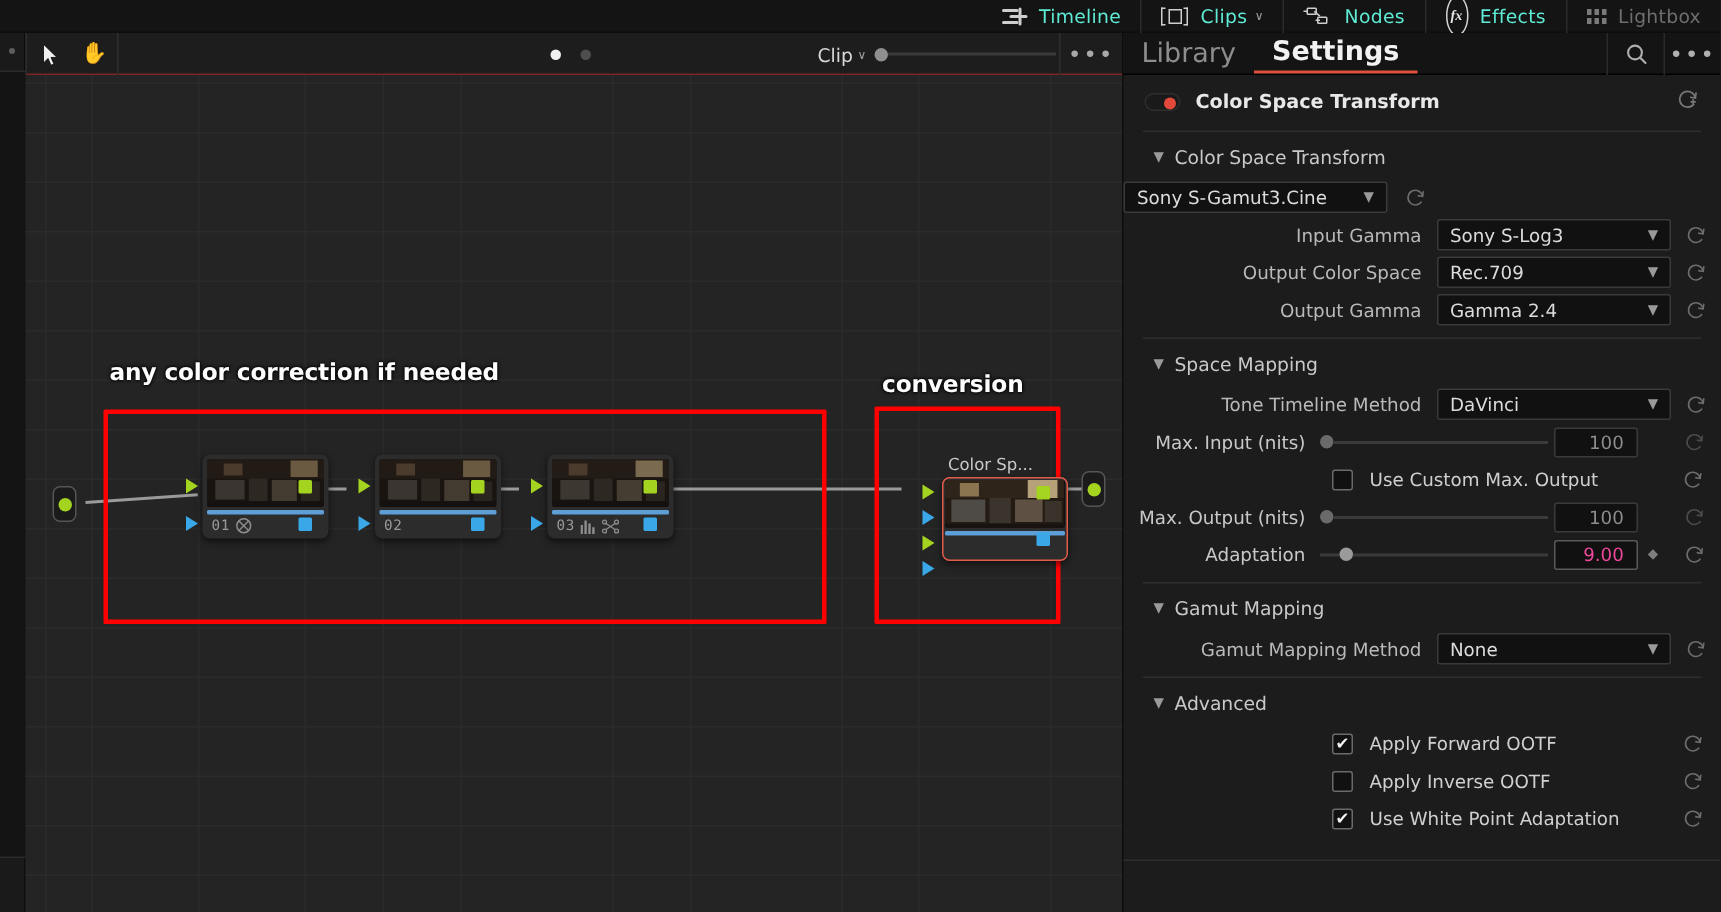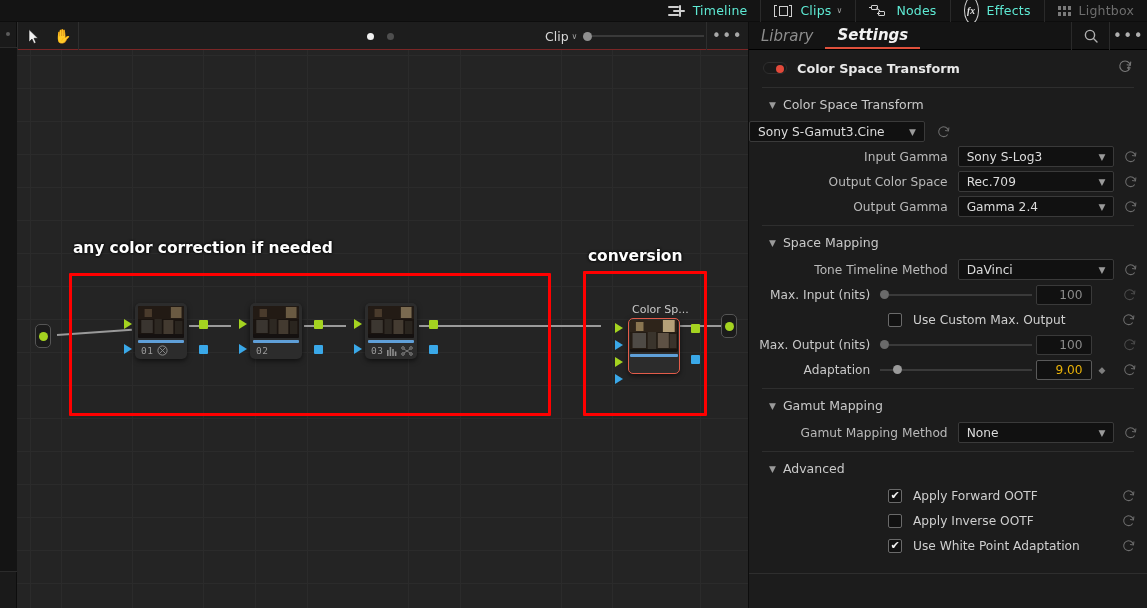--- a/index.html
+++ b/index.html
@@ -119,21 +119,21 @@
     letter-spacing:-0.1px;
     text-shadow: 0 0 3px #000, 0 0 2px #000;
   }
   .redbox {
     position:absolute; border:3px solid #ff0000; border-radius:1px;
   }
 
   
   .node { position:absolute; }
   .node .body {
-    width:52px; height:56px; background:#2c2c2c;
+    width:84px; height:56px; background:#2c2c2c;
     border-radius:5px; box-shadow: 0 2px 5px rgba(0,0,0,.55);
     padding:3px; display:flex; flex-direction:column;
   }
   .node.sel .body { border:1.6px solid #e25c4a; padding:1.4px; }
   .thumb { width:100%; height:32px; border-radius:2px; overflow:hidden; position:relative; background:#15100c; }
   .bluebar { height:3px; background:#5f9fd8; margin-top:2px; border-radius:1px; }
   .nrow { flex:1; display:flex; align-items:center; gap:4px; padding:2px 3px 0 3px; }
   .nnum { font-family:"DejaVu Sans Mono","Liberation Mono",monospace; font-size:9.5px; color:#9a9a9a; letter-spacing:.5px;}
   .nico { color:#8a8a8a; display:flex; align-items:center; }
 
@@ -163,21 +163,21 @@
     position:absolute; left:748px; top:22px; width:399px; height:586px;
     background:#1c1c1c; border-left:1px solid #0d0d0d;
   }
   .insp-tabs {
     height:28px; display:flex; align-items:flex-end;
     background:#141414; border-bottom:1px solid #000;
     position:relative;
   }
   .itab {
     padding:0 12px; height:27px; display:flex; align-items:center;
-    font-size:15px; color:#8d8d8d;font-style:italic;
+    font-size:18px; color:#8d8d8d;
   }
   .itab.active { color:#f2f2f2; font-weight:700; border-bottom:2px solid #e0513c; }
   .insp-tools { position:absolute; right:0; top:0; height:28px; display:flex; align-items:center; }
   .insp-tools .t { width:38px; height:28px; display:flex; align-items:center; justify-content:center;
                    border-left:1px solid #2a2a2a; color:#b0b0b0; }
 
   .insp-head {
     height:26px; display:flex; align-items:center; gap:10px;
     padding:0 14px; margin-top:5px;
   }
@@ -216,21 +216,21 @@
   .sliderow .lab { width:139px; text-align:right; padding-right:10px; font-size:12.2px; }
   .srect { width:162px; display:flex; align-items:center; }
   .srect .knob { width:9px; height:9px; border-radius:50%; background:#6a6a6a; flex:none; }
   .srect .knob.bright { background:#9a9a9a; }
   .srect .track { height:2px; background:#3a3a3a; flex:1; }
   .numfield {
     width:58px; height:20px; background:#111; border:1px solid #3a3a3a; border-radius:2px;
     display:flex; align-items:center; justify-content:flex-end; padding-right:8px;
     font-size:12.2px; color:#8d8d8d; margin-left:4px;
   }
-  .numfield.active { color:#eab308; border-color:#5a5a5a; }
+  .numfield.active { color:#ec4899; border-color:#5a5a5a; }
   .kf { width:22px; display:flex; align-items:center; justify-content:center; color:#7e7e7e; font-size:9px; }
   .sliderow .rst { width:37px; display:flex; align-items:center; justify-content:center; color:#6d6d6d; }
   .sliderow .rst.dim { color:#4b4b4b; }
 
   .bottomline { position:absolute; left:0; bottom:34px; width:399px; height:1px; background:#2e2e2e; }
 </style>
 </head>
 <body>
 
 <div class="app">

